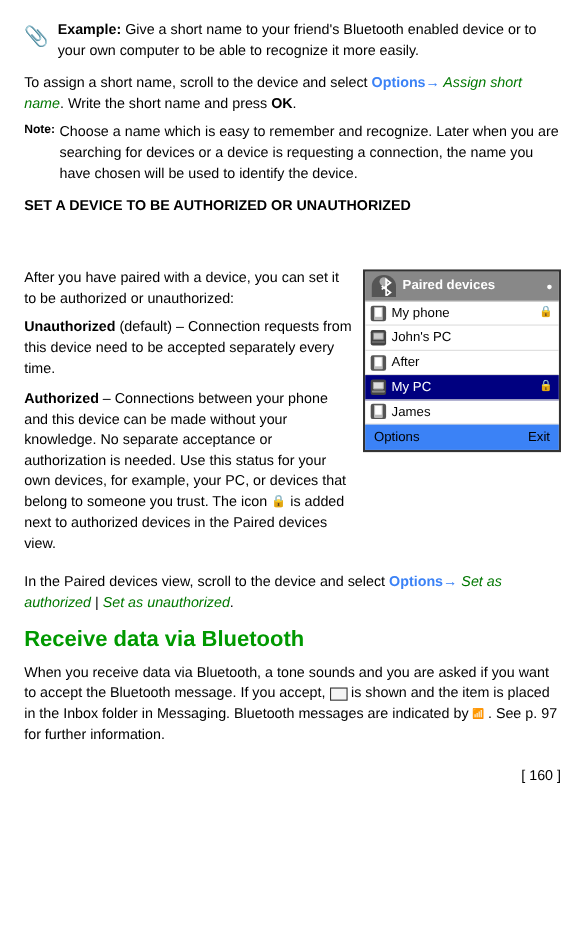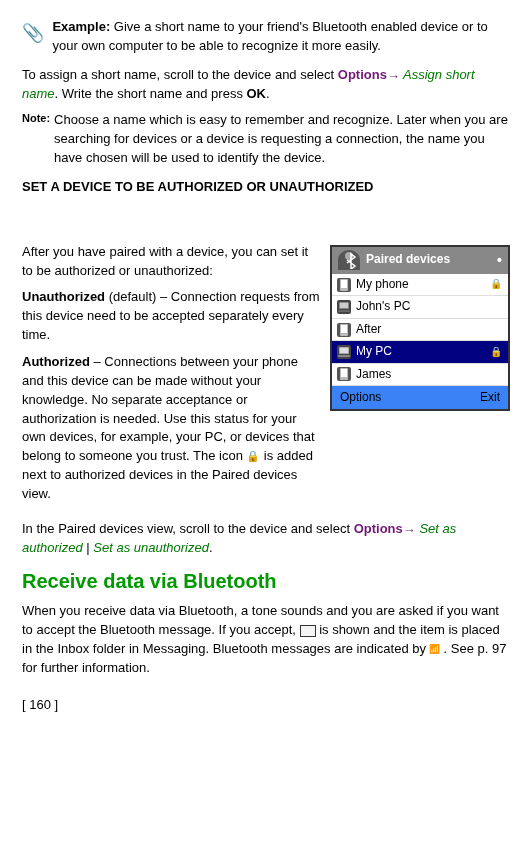--- a/index.html
+++ b/index.html
@@ -171,38 +171,38 @@
       color: #000;
       text-align: right;
     }
 
     .full-para {
       margin-bottom: 8px;
       font-size: 13px;
     }
 
     .options-link {
-      color: #701a75;
+      color: #3b82f6;
       font-weight: bold;
     }
     .link-text {
       color: #007700;
       font-style: italic;
     }
 
     .big-heading {
       font-size: 20px;
       font-weight: bold;
       color: #009900;
       margin-top: 10px;
       margin-bottom: 6px;
     }
 
     .page-number {
-      text-align: left;
+      text-align: right;
       font-size: 13px;
       margin-top: 18px;
     }
     .inbox-icon {
       display: inline-block;
       width: 16px;
       height: 12px;
       border: 1px solid #333;
       vertical-align: middle;
       position: relative;

